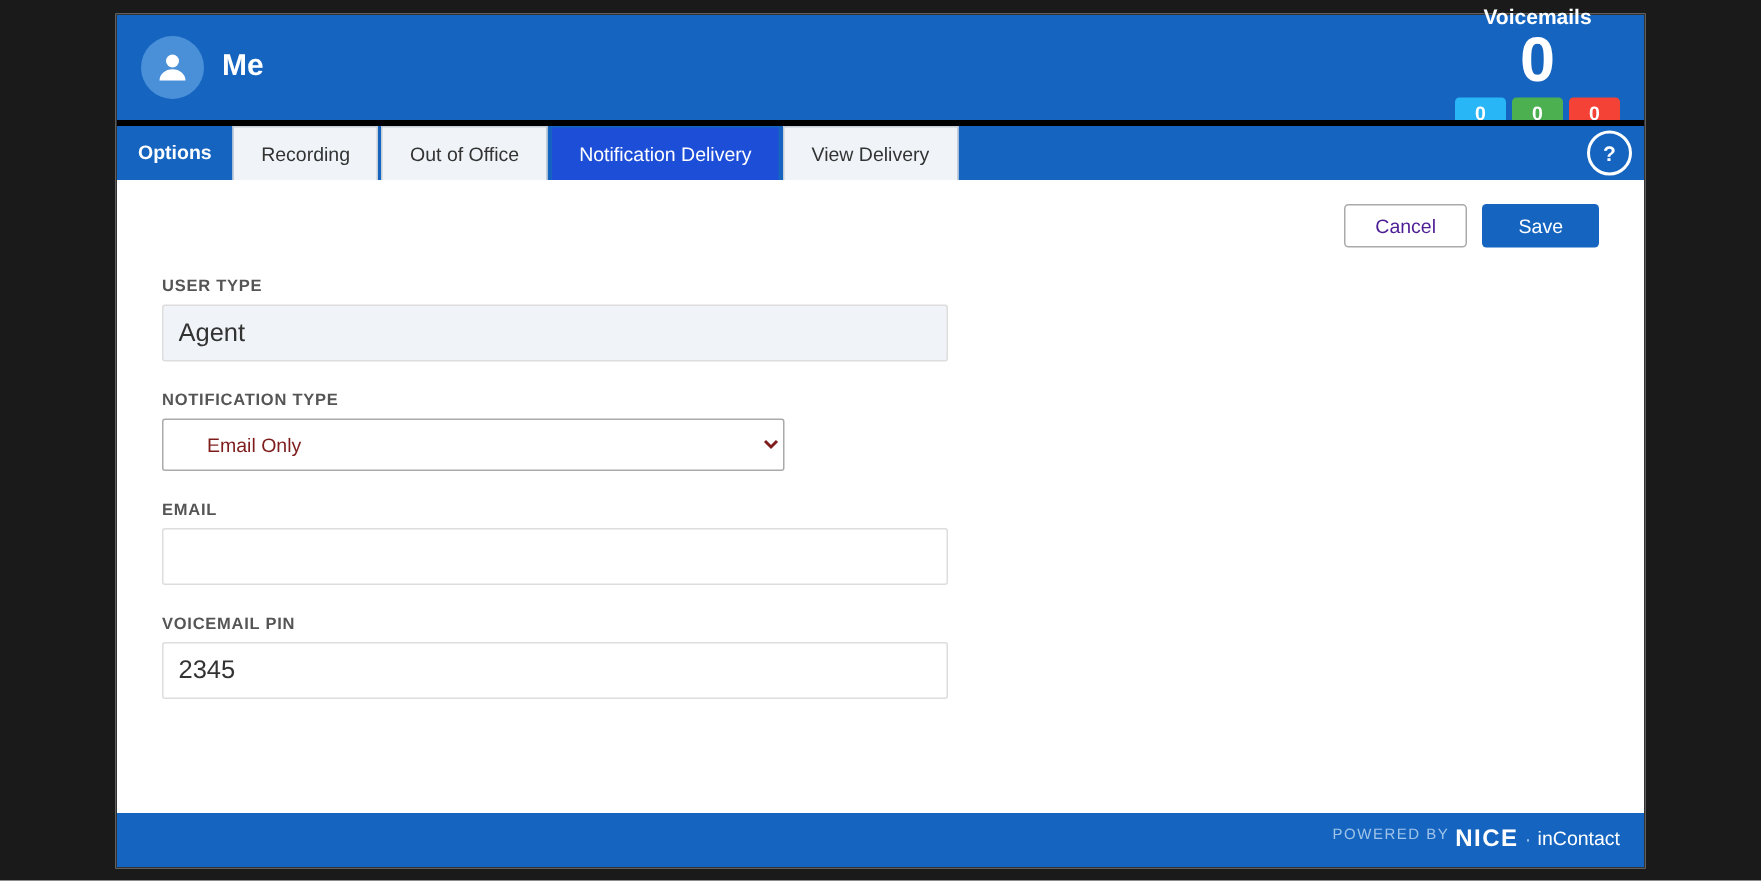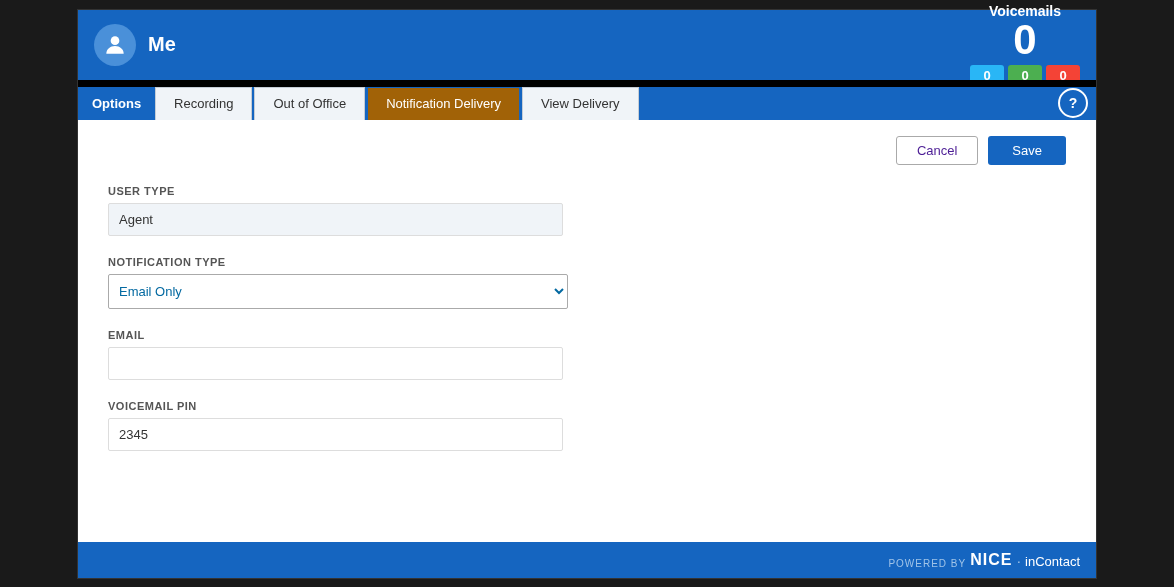--- a/index.html
+++ b/index.html
@@ -88,21 +88,21 @@
     .badge-green { background: #4caf50; }
     .badge-red { background: #f44336; }
 
     
     .nav-bar {
       background: #1565c0;
       display: flex;
       align-items: center;
       height: 40px;
       flex-shrink: 0;
-      border-top: 7px solid #000000;
+      border-top: 4px solid #000000;
     }
     .nav-options-label {
       color: #fff;
       font-size: 13px;
       font-weight: bold;
       padding: 0 14px;
       white-space: nowrap;
     }
     .nav-tabs {
       display: flex;
@@ -116,21 +116,21 @@
       padding: 0 18px;
       font-size: 13px;
       color: #333;
       cursor: pointer;
       display: flex;
       align-items: center;
       white-space: nowrap;
       margin-right: 2px;
     }
     .nav-tab.active {
-      background: #a16207;
+      background: #1d4ed8;
       color: #fff;
       border-color: #1565c0;
     }
     .help-btn {
       width: 30px;
       height: 30px;
       border-radius: 50%;
       background: #1565c0;
       border: 2px solid #fff;
       color: #fff;
@@ -183,35 +183,35 @@
     .form-label {
       font-size: 11px;
       font-weight: bold;
       color: #555;
       text-transform: uppercase;
       letter-spacing: 0.5px;
       margin-bottom: 6px;
       display: block;
     }
     .form-input {
-      width: 455px;
+      width: 524px;
       padding: 8px 10px;
       border: 1px solid #ddd;
       background: #f0f4f8;
-      font-size: 13px;
+      font-size: 17px;
       color: #333;
       border-radius: 2px;
     }
     .form-select {
-      width: 460px;
-      padding: 8px 6px;
+      width: 415px;
+      padding: 8px 25px;
       border: 1px solid #aaa;
       background: #fff;
       font-size: 13px;
-      color: #0369a1;
+      color: #7f1d1d;
       border-radius: 2px;
       cursor: pointer;
       appearance: auto;
     }
     .form-input-white {
       background: #fff;
       border: 1px solid #ddd;
     }
 
     
@@ -219,21 +219,21 @@
       background: #1565c0;
       height: 36px;
       display: flex;
       align-items: center;
       justify-content: flex-end;
       padding: 0 16px;
       flex-shrink: 0;
     }
     .powered-by {
       display: flex;
-      align-items: flex-end;
+      align-items: flex-start;
       gap: 4px;
     }
     .powered-by-text {
       color: #a0c4e8;
       font-size: 10px;
       letter-spacing: 1px;
       text-transform: uppercase;
     }
     .nice-logo {
       color: #fff;

